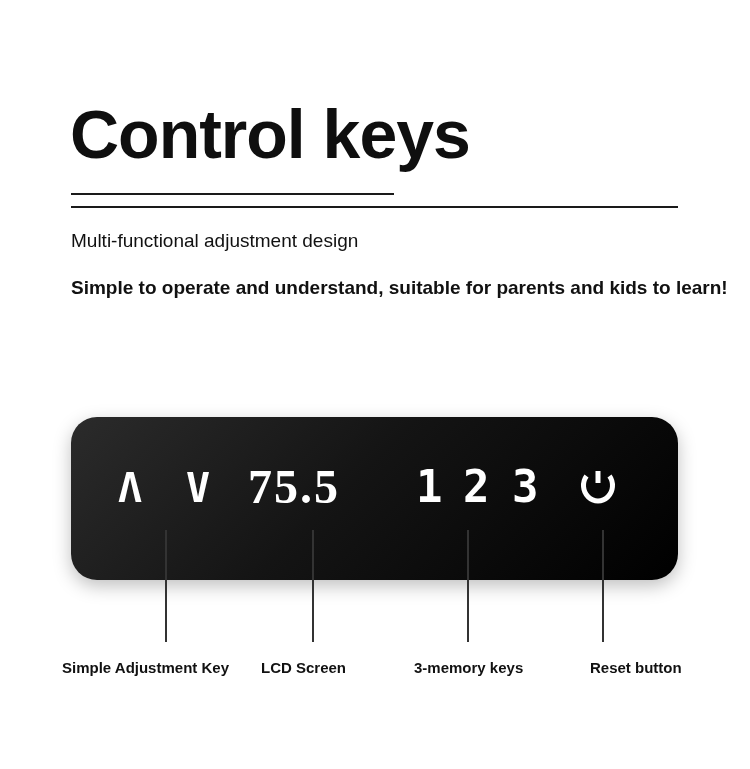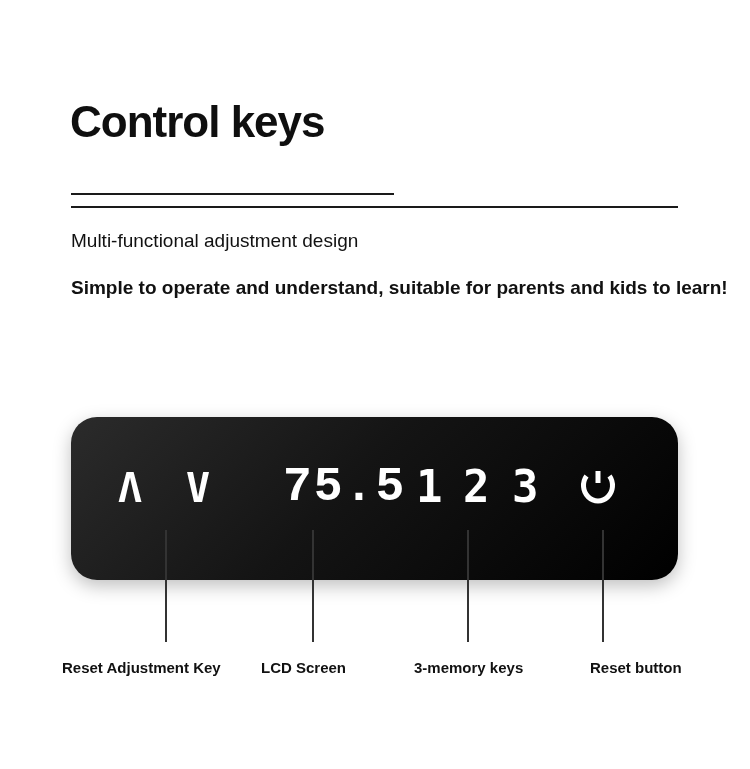--- a/index.html
+++ b/index.html
@@ -20,21 +20,21 @@
     position: relative;
     width: 750px;
     height: 769px;
   }
 
   
   .title {
     position: absolute;
     left: 70px;
     top: 100px;
-    font-size: 44px;
+    font-size: 68px;
     font-weight: bold;
     letter-spacing: -1px;
     color: #0f0f0f;
     line-height: 1;
     white-space: nowrap;
   }
 
   .brand-tag {
     position: absolute;
     right: 72px;
@@ -118,27 +118,26 @@
     top: 468px;
     font-size: 40px;
     font-weight: bold;
     line-height: 1;
   }
 
   .lcd {
     position: absolute;
     left: 248px;
     top: 463px;
-    font-family: Liberation Mono, monospace;
+    font-family: Liberation Serif, serif;
     font-size: 48px;
     font-weight: bold;
     color: #ffffff;
     letter-spacing: 2px;
     line-height: 1;
-    margin-left: 35px;
   }
 
   .mem {
     position: absolute;
     top: 465px;
     font-family: "DejaVu Sans Mono", monospace;
     font-size: 44px;
     font-weight: bold;
     color: #ffffff;
     line-height: 1;
@@ -210,18 +209,18 @@
       <path d="M22 7 L22 19" stroke="#ffffff" stroke-width="5" stroke-linecap="butt" fill="none"></path>
       <path d="M10.5 12 A 14.5 15.5 0 1 0 33.5 12" stroke="#ffffff" stroke-width="5" fill="none" stroke-linecap="butt"></path>
     </svg>
   </div>
 
   <div class="leader l1"></div>
   <div class="leader l2"></div>
   <div class="leader l3"></div>
   <div class="leader l4"></div>
 
-  <div class="caption c1">Reset Adjustment Key</div>
+  <div class="caption c1">Simple Adjustment Key</div>
   <div class="caption c2">LCD Screen</div>
   <div class="caption c3">3-memory keys</div>
   <div class="caption c4">Reset button</div>
 
 </div>
 
 </body></html>

